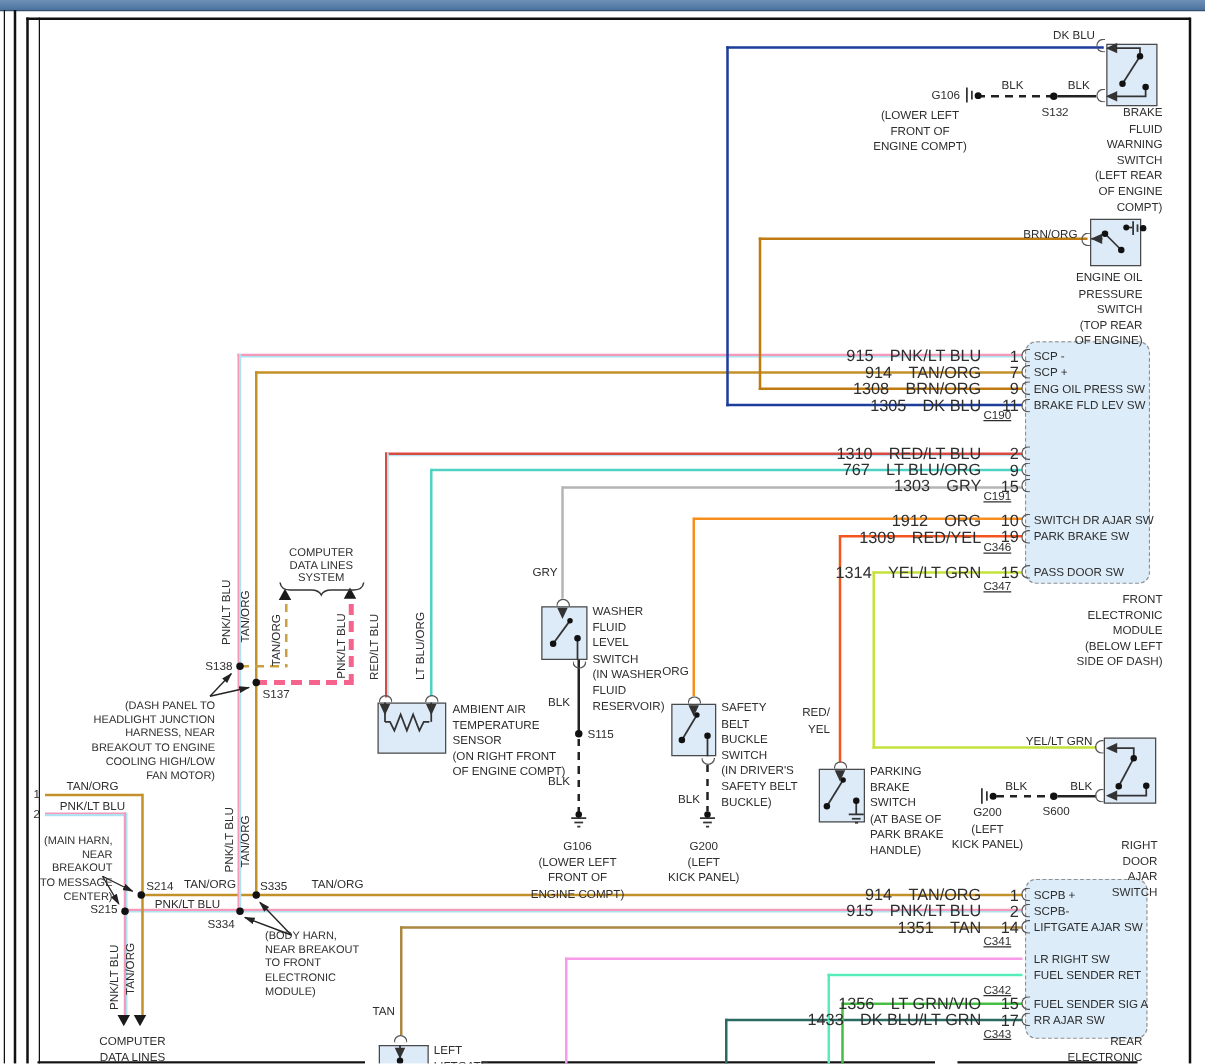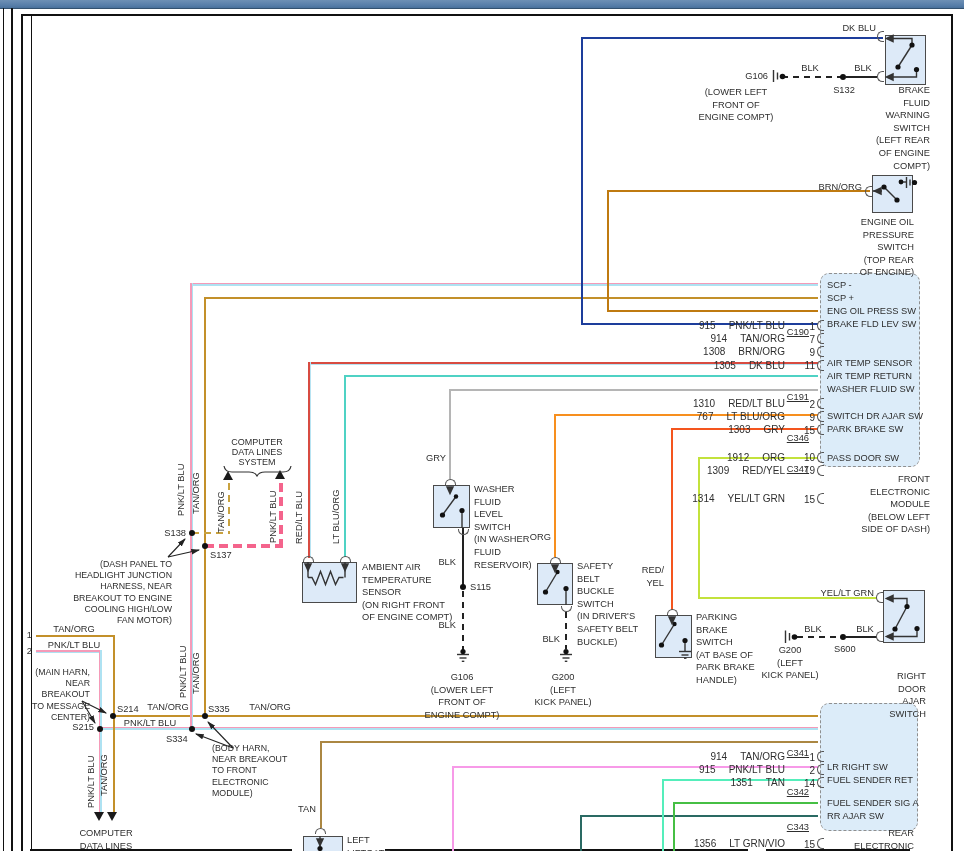--- a/index.html
+++ b/index.html
@@ -31,21 +31,21 @@
   .dash-pnk-h{position:absolute;height:4px;background:repeating-linear-gradient(90deg,#f4648c 0 9px,transparent 9px 14px);}
   .dash-pnk-v{position:absolute;width:4px;background:repeating-linear-gradient(180deg,#f4648c 0 9px,transparent 9px 14px);}
   .dot{position:absolute;width:6px;height:6px;border-radius:50%;background:#111;}
   .compbox{position:absolute;background:#ddeaf8;border:1.6px solid #4a4a4a;box-sizing:border-box;}
   .modbox{position:absolute;background:#dcecf9;border:1.6px dashed #8f8f8f;border-radius:9px;box-sizing:border-box;}
   .tri-up{position:absolute;width:0;height:0;border-left:5.5px solid transparent;border-right:5.5px solid transparent;border-bottom:9px solid #1a1a1a;}
   .tri-dn{position:absolute;width:0;height:0;border-left:5.5px solid transparent;border-right:5.5px solid transparent;border-top:9px solid #1a1a1a;}
   .arc-l{position:absolute;width:7px;height:11px;border:1.6px solid #555;border-right:none;border-radius:7px 0 0 7px;box-sizing:border-box;background:transparent;}
   .arc-u{position:absolute;width:11px;height:6px;border:1.6px solid #555;border-bottom:none;border-radius:7px 7px 0 0;box-sizing:border-box;}
   .arc-d{position:absolute;width:11px;height:6px;border:1.6px solid #555;border-top:none;border-radius:0 0 7px 7px;box-sizing:border-box;}
-  .pingrp{position:absolute;width:216px;font-size:10px;margin-top:41px;}
+  .pingrp{position:absolute;width:216px;font-size:13px;}
   .fngrp{position:absolute;width:92px;font-size:9.3px;}
   .prow{position:relative;height:13.2px;}
   .pnums{position:absolute;left:0;top:0;width:177px;height:100%;display:flex;justify-content:flex-end;gap:13px;align-items:center;}
   .ppin{position:absolute;left:177px;top:50%;transform:translateY(-50%);width:30px;text-align:right;}
   .parc{position:absolute;left:209px;top:1px;width:7px;height:11px;border:1.6px solid #555;border-right:none;border-radius:7px 0 0 7px;box-sizing:border-box;}
   .frow{height:13.2px;display:flex;align-items:center;white-space:nowrap;}
   .clab{position:absolute;width:45px;text-align:right;font-size:9.3px;text-decoration:underline;}
   svg.overlay{position:absolute;left:0;top:0;pointer-events:none;}
 </style>
 </head>
@@ -488,25 +488,20 @@
         <i class="parc"></i>
       </div>
     </div>
 
   <div class="fngrp" style="left:827px;top:278px;">
       <div class="frow">SCP -</div>
       <div class="frow">SCP +</div>
       <div class="frow">ENG OIL PRESS SW</div>
       <div class="frow">BRAKE FLD LEV SW</div>
     </div>
-  <div class="fngrp" style="left:827px;top:356px;">
-      <div class="frow">AIR TEMP SENSOR</div>
-      <div class="frow">AIR TEMP RETURN</div>
-      <div class="frow">WASHER FLUID SW</div>
-    </div>
   <div class="fngrp" style="left:827px;top:409.5px;">
       <div class="frow">SWITCH DR AJAR SW</div>
       <div class="frow">PARK BRAKE SW</div>
     </div>
   <div class="fngrp" style="left:827px;top:451px;">
       <div class="frow">PASS DOOR SW</div>
     </div>
 
   <div class="pingrp" style="left:608px;top:709px;">
       <div class="prow">
@@ -546,20 +541,25 @@
       <div class="prow">
         <span class="pnums">
           <span class="pc">1433</span>
           <span class="pw">DK BLU/LT GRN</span>
         </span>
         <span class="ppin">17</span>
         <i class="parc"></i>
       </div>
     </div>
 
+  <div class="fngrp" style="left:827px;top:709px;">
+      <div class="frow">SCPB +</div>
+      <div class="frow">SCPB-</div>
+      <div class="frow">LIFTGATE AJAR SW</div>
+    </div>
   <div class="fngrp" style="left:827px;top:760px;">
       <div class="frow">LR RIGHT SW</div>
       <div class="frow">FUEL SENDER RET</div>
     </div>
   <div class="fngrp" style="left:827px;top:796px;">
       <div class="frow">FUEL SENDER SIG A</div>
       <div class="frow">RR AJAR SW</div>
     </div>
 
 </div>

